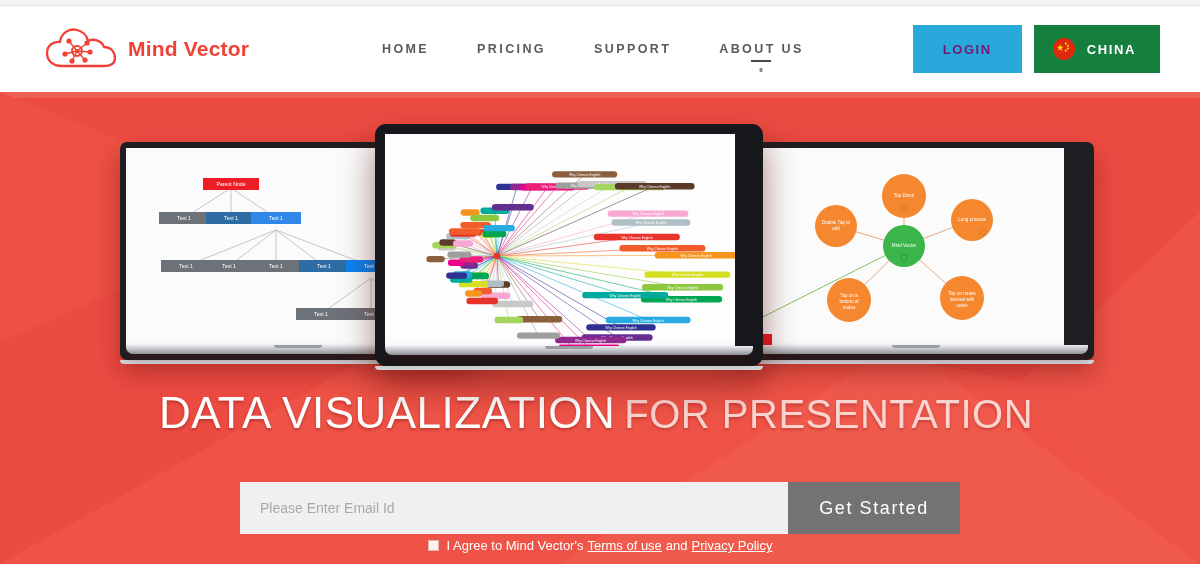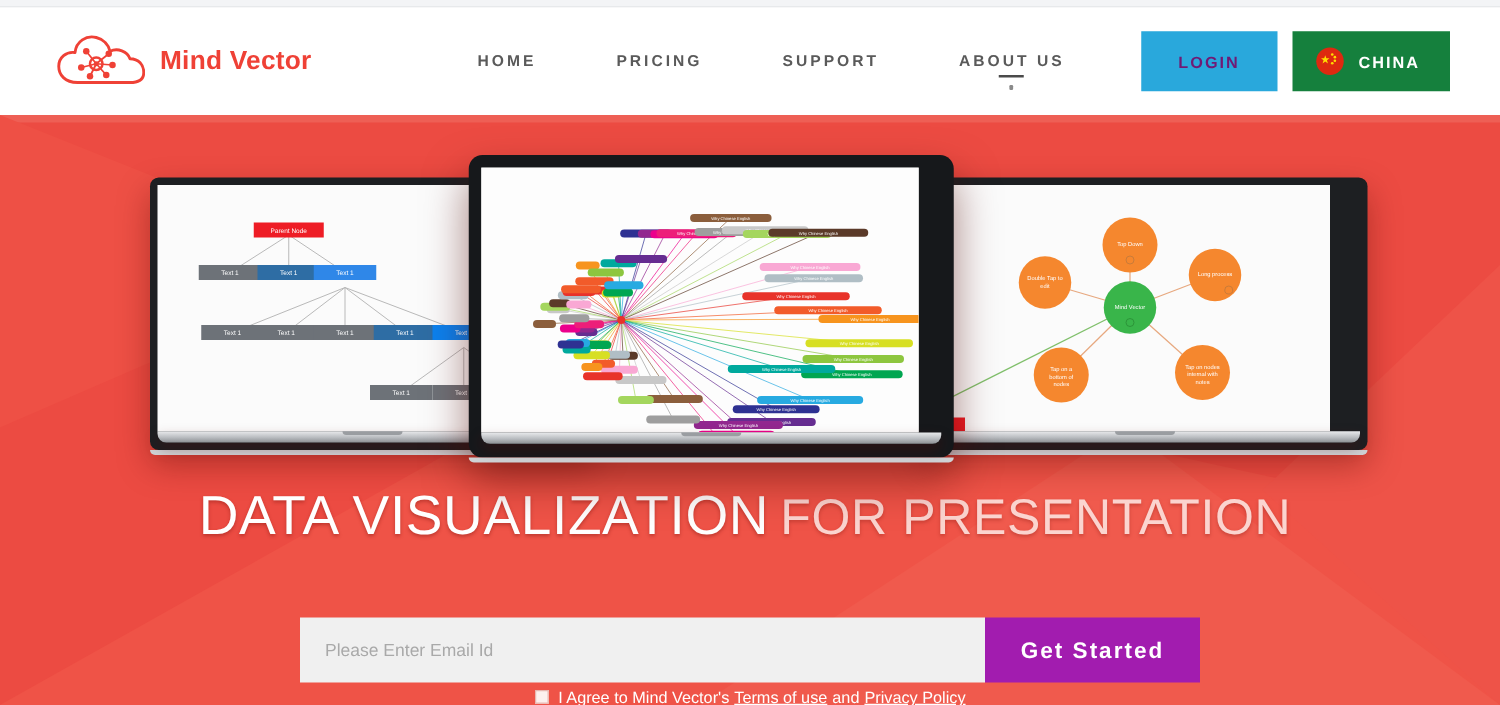--- a/index.html
+++ b/index.html
@@ -26,21 +26,21 @@
     display:flex; align-items:center; gap:12px;
     margin-left:44px; width:300px;
   }
   .brand-logo{ width:72px; height:46px; flex:none; }
   .brand-name{
     color:#ef4136; font-size:21px; font-weight:bold;
     letter-spacing:.2px; white-space:nowrap;
   }
 
   .main-nav{
-    display:flex; align-items:flex-start; gap:16px;
+    display:flex; align-items:flex-start; gap:0;
     margin-left:14px;
   }
   .nav-item{
     position:relative;
     color:#5a5a5a; font-size:12.5px; font-weight:bold;
     letter-spacing:2.4px; text-decoration:none;
     padding:10px 24px; white-space:nowrap;
     cursor:pointer;
   }
   .nav-item.active::after{
@@ -134,32 +134,32 @@
     color:#fbd4cf; font-size:40px; font-weight:normal;
     letter-spacing:.5px;
     text-shadow:0 2px 3px rgba(130,25,18,.35);
   }
 
   
   .signup{
     position:absolute; top:390px; left:0; width:1200px;
     display:flex; flex-direction:column; align-items:center;
   }
-  .signup-row{ display:flex; align-items:stretch;margin-top:12px; }
+  .signup-row{ display:flex; align-items:stretch; }
   .email-input{
     width:548px; height:52px; border:none; outline:none;
     background:#f0f0f0;
     font-family:"Liberation Sans", sans-serif;
     font-size:14px; color:#444; padding:0 20px;
   }
   .email-input::placeholder{ color:#a9a9a9; }
   .btn-start{
-    width:172px; height:52px; border:none; background:#a21caf;
+    width:172px; height:52px; border:none; background:#737373;
     color:#ffffff; font-family:"Liberation Sans", sans-serif;
-    font-size:18px; font-weight:bold; letter-spacing:1.6px; cursor:pointer;
+    font-size:18px; font-weight:normal; letter-spacing:1.6px; cursor:pointer;
   }
   .agree-row{
     margin-top:4px;
     display:flex; align-items:center; gap:8px;
     color:#ffffff; font-size:13px;
   }
   .agree-box{
     width:11px; height:11px; background:#fdf0ee;
     border:1px solid #e8b6b0; cursor:pointer; flex:none;
   }

